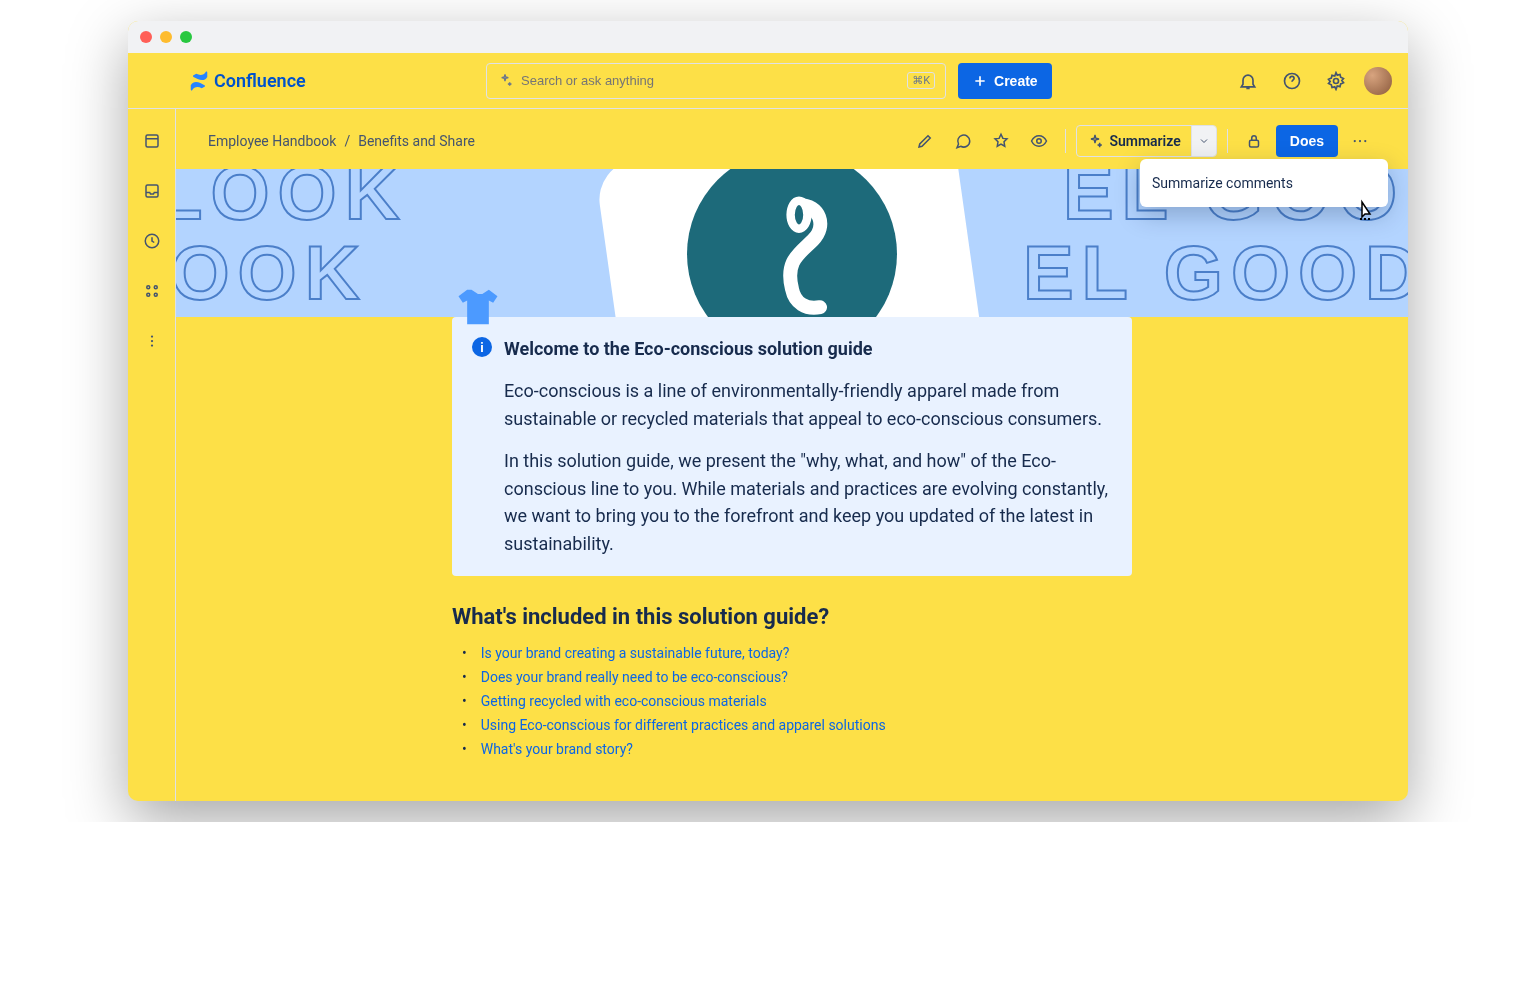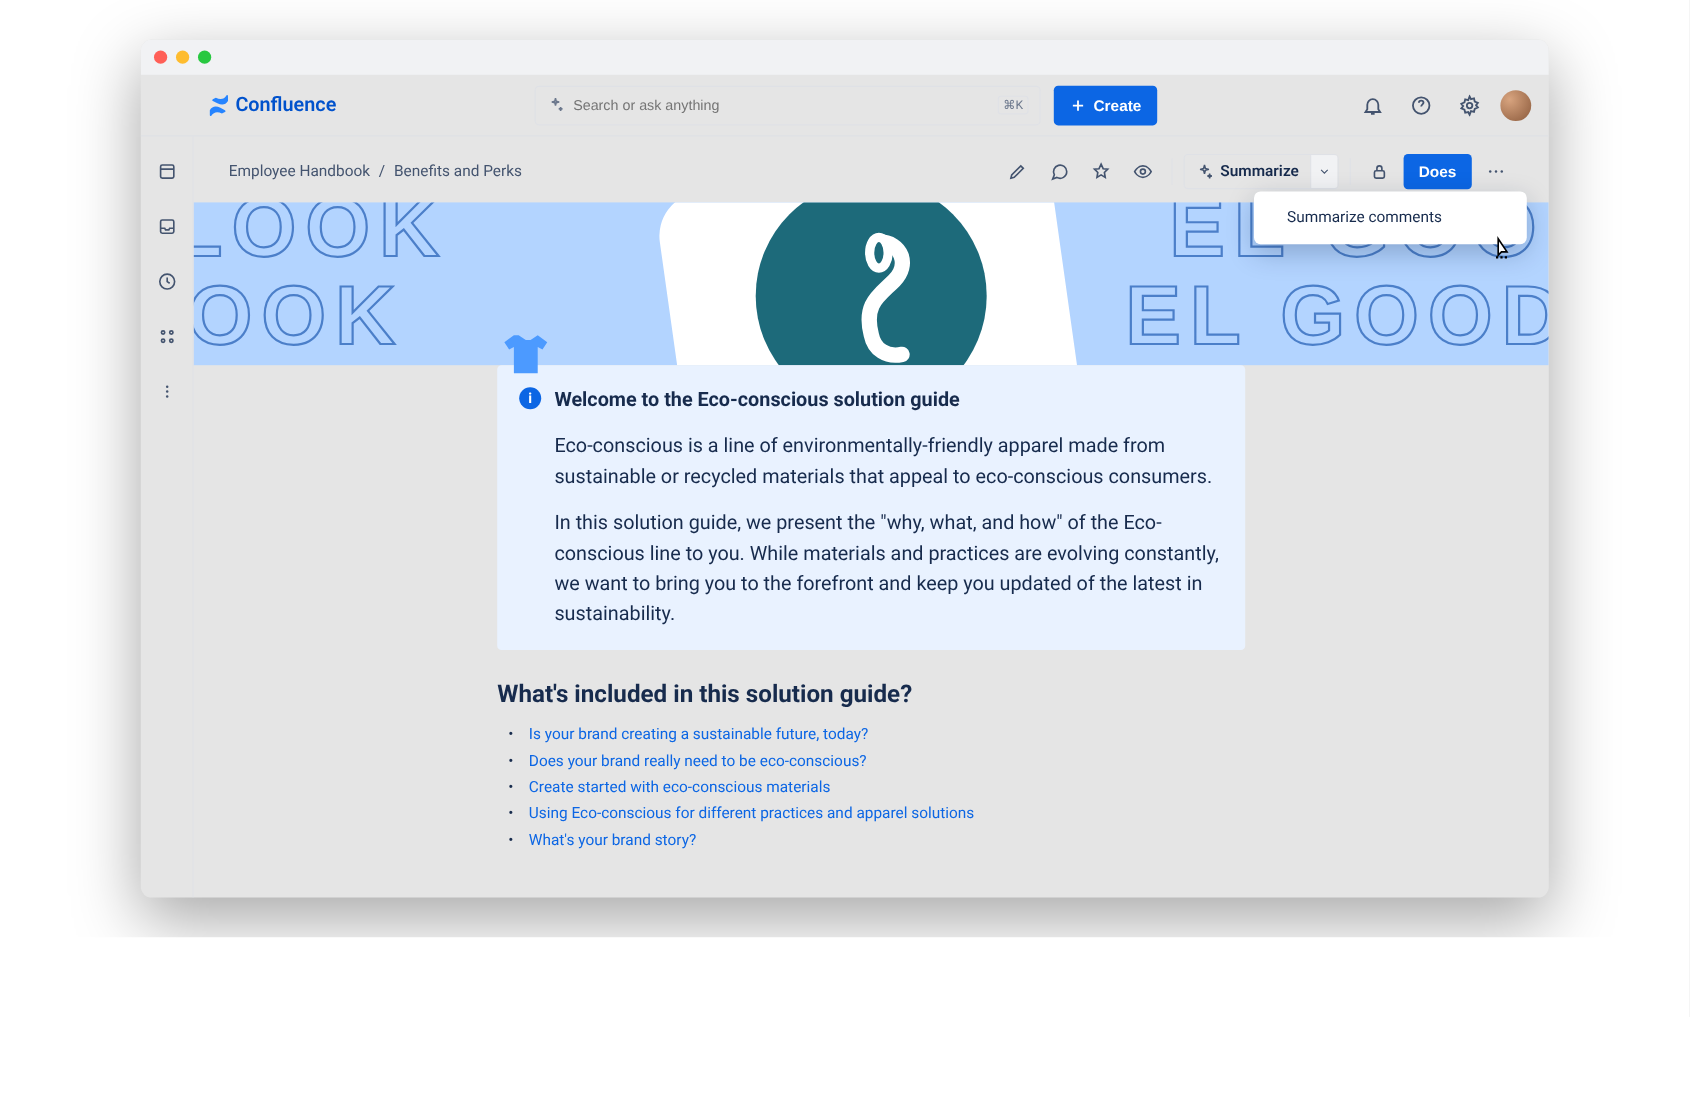--- a/index.html
+++ b/index.html
@@ -1,17 +1,17 @@
 <!DOCTYPE html>
 <html><head>
 <meta charset="utf-8">
 <style>
   * { box-sizing: border-box; margin: 0; padding: 0; }
   body { font-family: -apple-system, BlinkMacSystemFont, "Segoe UI", Roboto, sans-serif; background: #fff; color: #172B4D; }
-  .window { width: 1280px; height: 780px; margin: 36px auto; border-radius: 10px; box-shadow: 0 20px 60px rgba(0,0,0,0.35); overflow: hidden; background: #e5e5e5; position: relative; }
+  .window { width: 1280px; height: 780px; margin: 21px auto; border-radius: 10px; box-shadow: 0 20px 60px rgba(0,0,0,0.35); overflow: hidden; background: #fde047; position: relative; }
   .titlebar { height: 32px; background: #f1f2f4; display: flex; align-items: center; padding: 0 12px; gap: 8px; }
   .dot { width: 12px; height: 12px; border-radius: 50%; }
   .dot.red { background: #ff5f57; } .dot.yellow { background: #febc2e; } .dot.green { background: #28c840; }
   .topbar { height: 56px; border-bottom: 1px solid #dfe1e6; display: flex; align-items: center; padding: 0 16px; gap: 12px; }
   .appgrid { width: 24px; height: 24px; display: grid; grid-template-columns: repeat(3,4px); grid-template-rows: repeat(3,4px); gap: 3px; align-content: center; justify-content: center; }
   .appgrid span { background: #42526E; border-radius: 1px; }
   .logo { display: flex; align-items: center; gap: 4px; color: #0052CC; font-weight: 600; font-size: 18px; }
   .logo svg { width: 22px; height: 22px; }
   .spacer { flex: 1; }
   .search { flex: 0 0 460px; height: 36px; border: 1px solid #dfe1e6; border-radius: 4px; display: flex; align-items: center; padding: 0 10px; color: #6B778C; gap: 8px; }
@@ -26,21 +26,21 @@
   .pagebar { display: flex; align-items: center; padding: 16px 32px 12px 32px; gap: 12px; }
   .breadcrumb { color: #44546F; font-size: 14px; display: flex; gap: 8px; }
   .breadcrumb a { color: #44546F; text-decoration: none; }
   .pageactions { margin-left: auto; display: flex; align-items: center; gap: 6px; }
   .vdiv { width: 1px; height: 24px; background: #dfe1e6; margin: 0 4px; }
   .summarize { display: flex; align-items: center; border: 1px solid #dfe1e6; border-radius: 4px; overflow: hidden; height: 32px; justify-content: flex-end; }
   .summarize .main { display: flex; align-items: center; gap: 6px; padding: 0 10px; font-size: 14px; font-weight: 600; color: #172B4D; cursor: pointer; height: 100%; }
   .summarize .caret { border-left: 1px solid #dfe1e6; padding: 0 6px; cursor: pointer; display: flex; align-items: center; height: 100%; background: #f1f2f4; }
   .sharebtn { background: #0C66E4; color: #fff; border: none; border-radius: 4px; height: 32px; padding: 0 14px; font-weight: 600; font-size: 14px; cursor: pointer; }
   .dropdown { position: absolute; top: 50px; right: 20px; width: 248px; background: #fff; border-radius: 6px; box-shadow: 0 8px 24px rgba(9,30,66,0.25); padding: 6px 0; z-index: 10; }
-  .dropdown .item { padding: 10px 30px; font-size: 14px; cursor: pointer; }
+  .dropdown .item { padding: 10px 12px; font-size: 14px; cursor: pointer; }
   .dropdown .item.selected { background: #E9F2FF; color: #0C66E4; }
   .cursor { position: absolute; top: 90px; right: 30px; z-index: 20; font-size: 20px; }
   .hero { height: 148px; background: #B3D4FF; overflow: hidden; position: relative; margin: 0; }
   .hero-text { position: absolute; font-family: sans-serif; font-weight: 800; font-size: 76px; letter-spacing: 8px; color: transparent; -webkit-text-stroke: 2px #0747A6; opacity: 0.6; white-space: nowrap; }
   .hero-text.l1 { top: -20px; left: -20px; }
   .hero-text.l2 { top: 60px; left: -60px; }
   .hero-text.r1 { top: -20px; right: -60px; }
   .hero-text.r2 { top: 60px; right: -20px; }
   .hero-shirt { position: absolute; left: 50%; top: -30px; transform: translateX(-50%) rotate(-8deg); width: 360px; height: 280px; background: #fff; border-radius: 40px 40px 20px 20px; }
   .hero-circle { position: absolute; left: 50%; top: -20px; transform: translateX(-50%); width: 210px; height: 210px; background: #1D6A7A; border-radius: 50%; display: flex; align-items: center; justify-content: center; }
@@ -161,21 +161,21 @@
             <circle cx="12" cy="18" r="1.5"></circle>
           </svg>
         </div>
     </div>
 
     <div class="content">
       <div class="pagebar">
         <div class="breadcrumb">
           <a href="#">Employee Handbook</a>
           <span>/</span>
-          <a href="#">Benefits and Perks</a>
+          <a href="#">Benefits and Share</a>
         </div>
         <div class="pageactions">
           <div class="iconbtn">
               <svg width="18" height="18" viewBox="0 0 24 24" fill="none" stroke="#44546F" stroke-width="2">
                 <path d="M4 20l4-1 11-11-3-3L5 16l-1 4z"></path>
               </svg>
             </div>
           <div class="iconbtn">
               <svg width="18" height="18" viewBox="0 0 24 24" fill="none" stroke="#44546F" stroke-width="2">
                 <path d="M21 12a8 8 0 01-12 7l-5 2 2-5a8 8 0 1115-4z"></path>
@@ -262,21 +262,21 @@
             <p><strong>Welcome to the Eco-conscious solution guide</strong></p>
             <p>Eco-conscious is a line of environmentally-friendly apparel made from sustainable or recycled materials that appeal to eco-conscious consumers.</p>
             <p>In this solution guide, we present the "why, what, and how" of the Eco-conscious line to you. While materials and practices are evolving constantly, we want to bring you to the forefront and keep you updated of the latest in sustainability.</p>
           </div>
         </div>
 
         <h2 class="h2">What's included in this solution guide?</h2>
         <ul class="links">
           <li><a href="#">Is your brand creating a sustainable future, today?</a></li>
           <li><a href="#">Does your brand really need to be eco-conscious?</a></li>
-          <li><a href="#">Create started with eco-conscious materials</a></li>
+          <li><a href="#">Getting recycled with eco-conscious materials</a></li>
           <li><a href="#">Using Eco-conscious for different practices and apparel solutions</a></li>
           <li><a href="#">What's your brand story?</a></li>
 
         </ul>
       </div>
     </div>
   </div>
 </div>
 
 </body></html>

